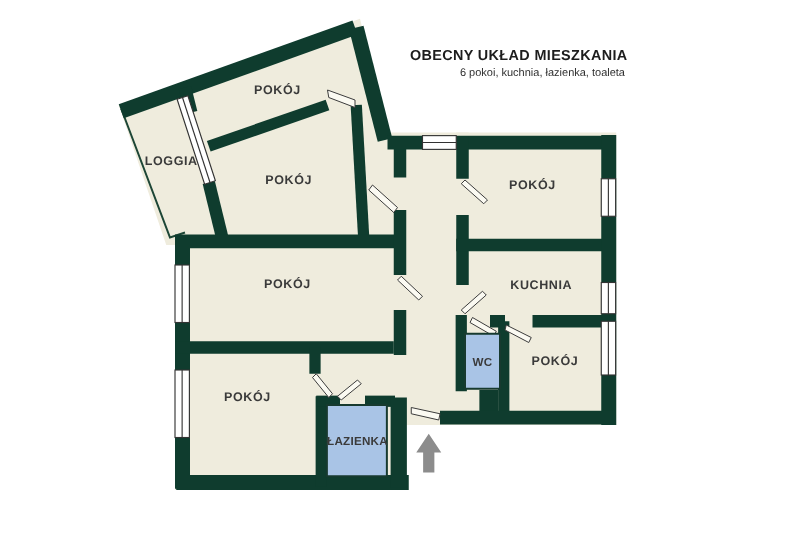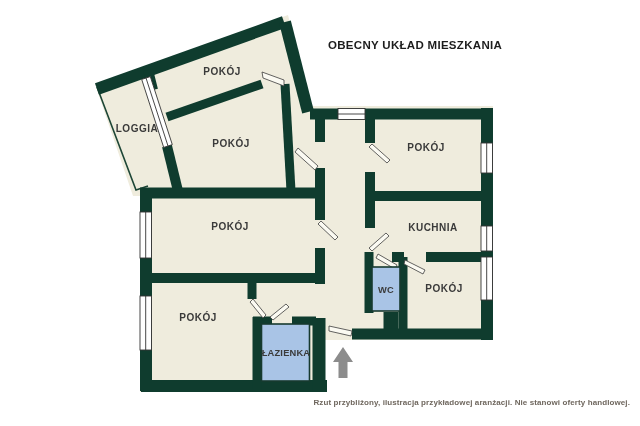--- a/index.html
+++ b/index.html
@@ -136,16 +136,16 @@
       <text x="433" y="231" class="room-label">KUCHNIA</text>
       <text x="386" y="293" class="room-label-small">WC</text>
       <text x="444" y="292" class="room-label">POKÓJ</text>
       <text x="198" y="321" class="room-label">POKÓJ</text>
       <text x="286" y="356" class="room-label-small">ŁAZIENKA</text>
     </g>
   </svg>
 
   <div class="header">
     <div class="title">OBECNY UKŁAD MIESZKANIA</div>
+    <div class="subtitle">6 pokoi, kuchnia, łazienka, toaleta</div>
   </div>
 
-  <div class="footer">Rzut przybliżony, ilustracja przykładowej aranżacji. Nie stanowi oferty handlowej.</div>
 </div>
 
 </body></html>

